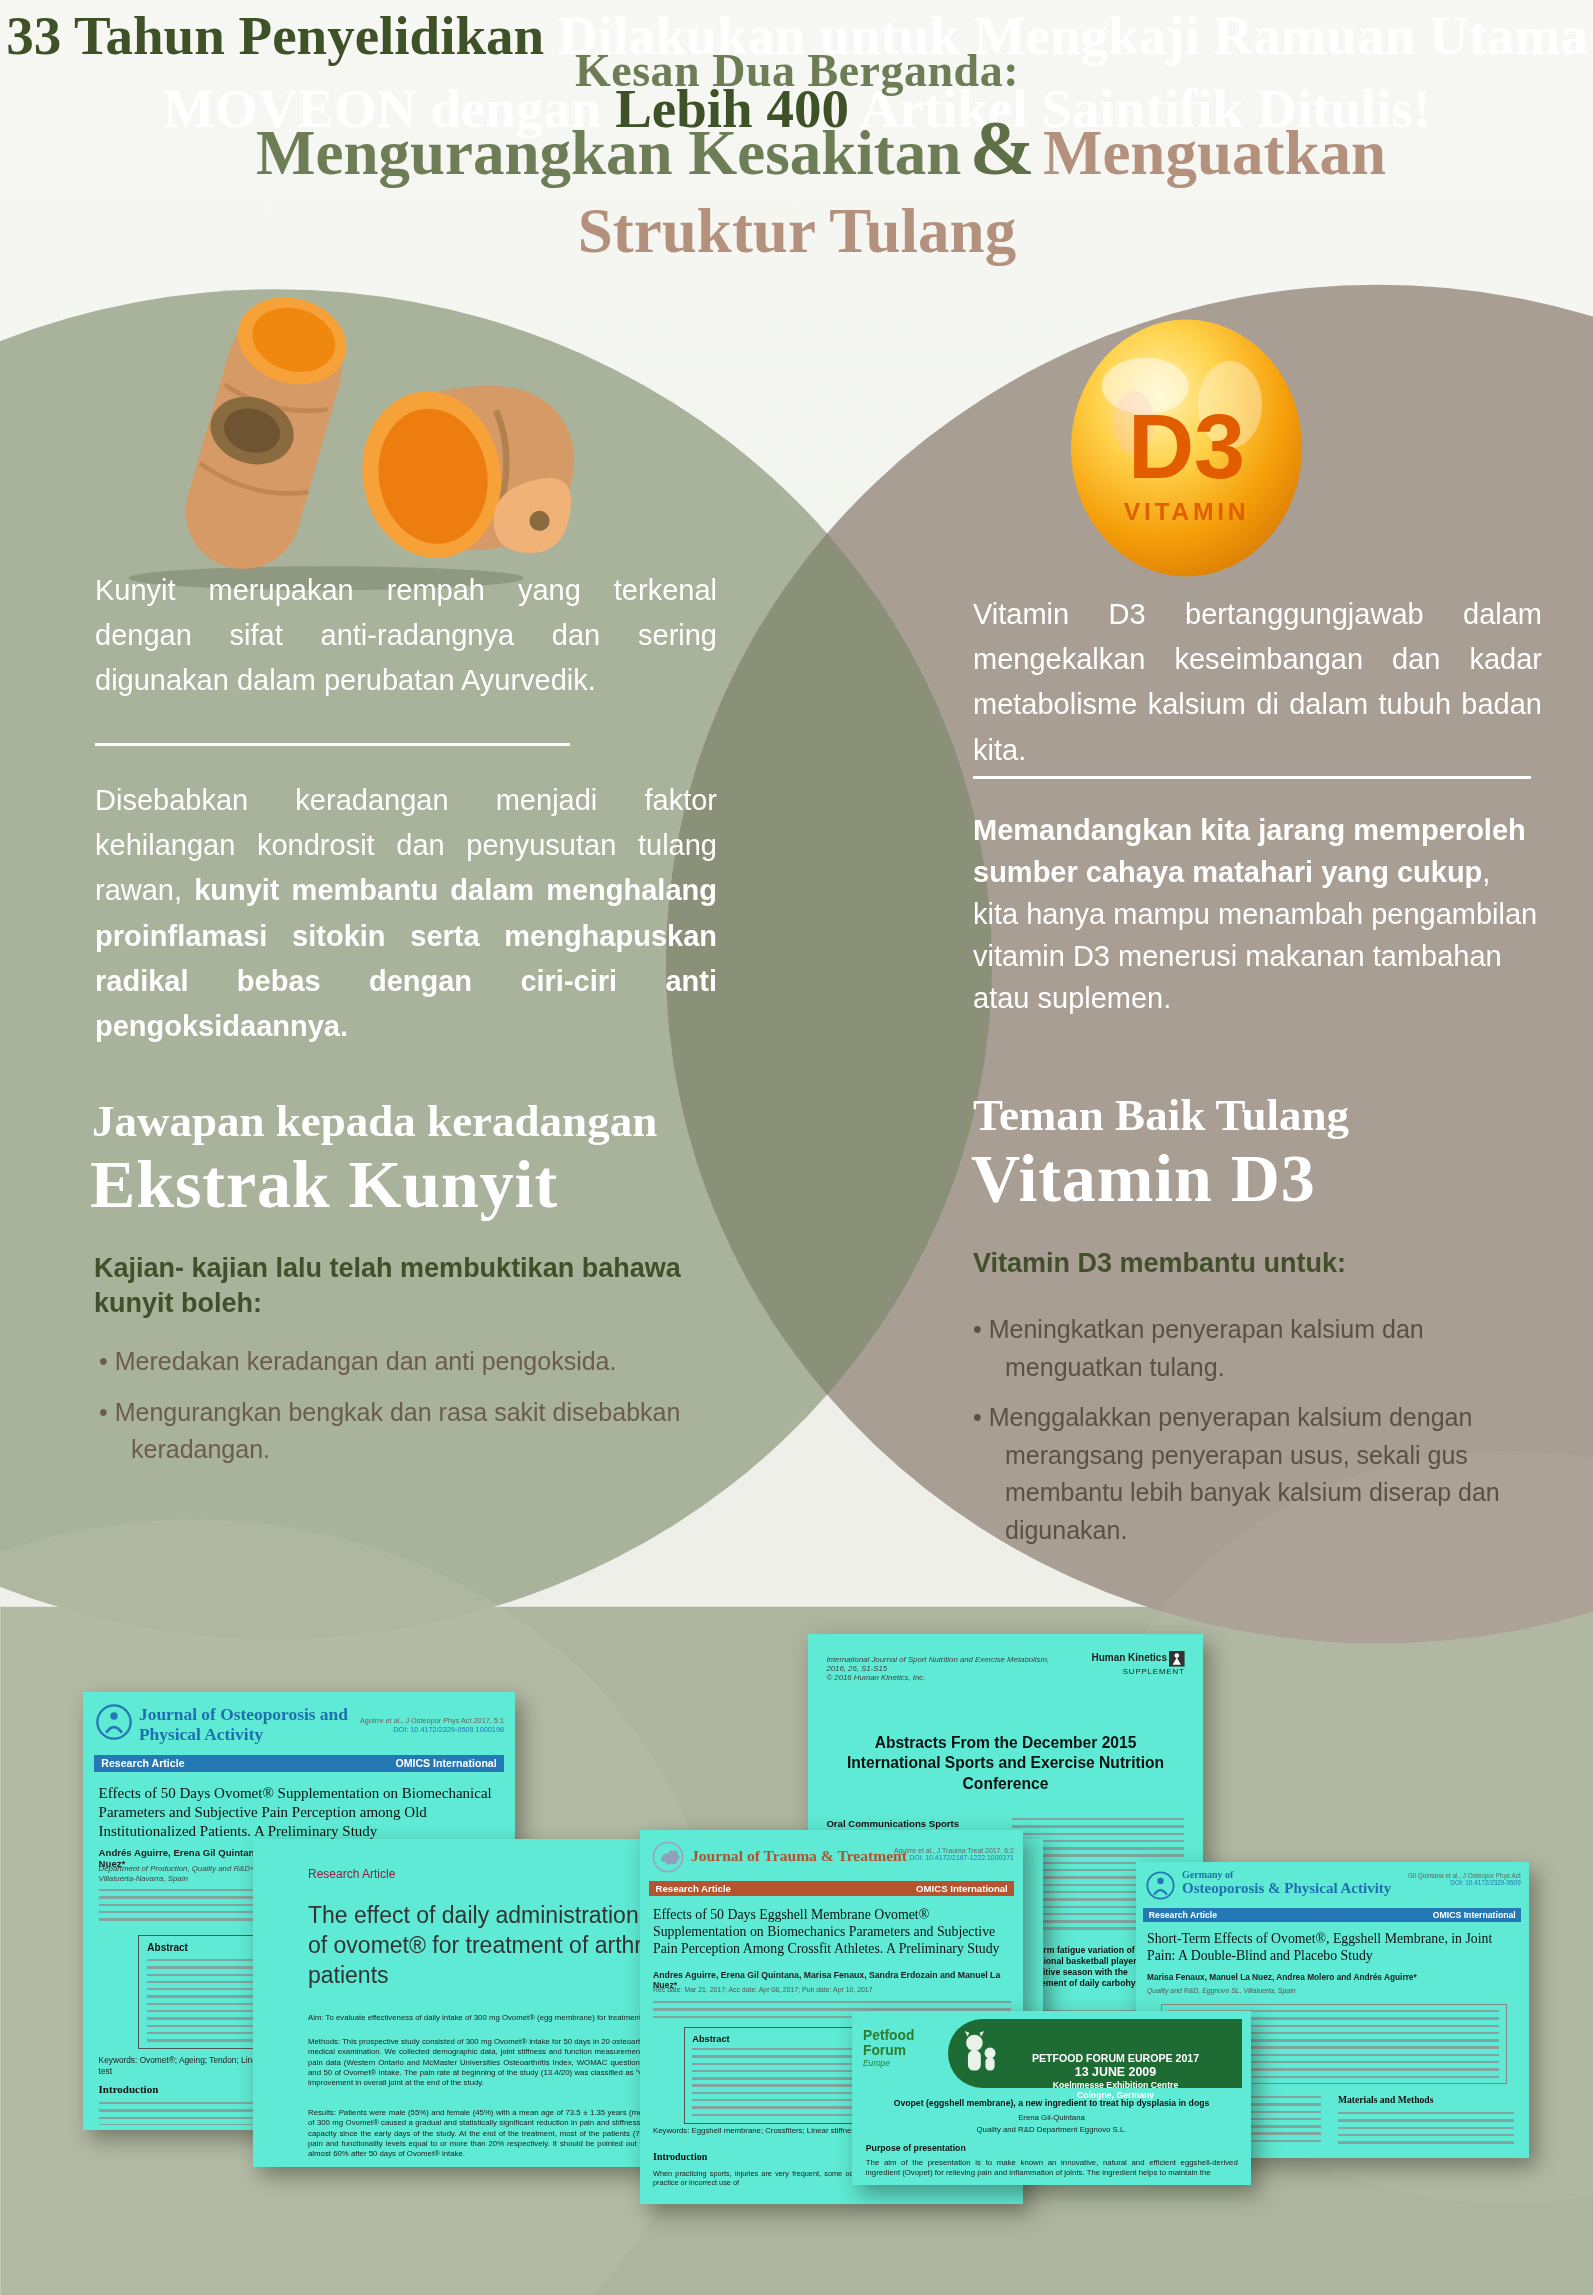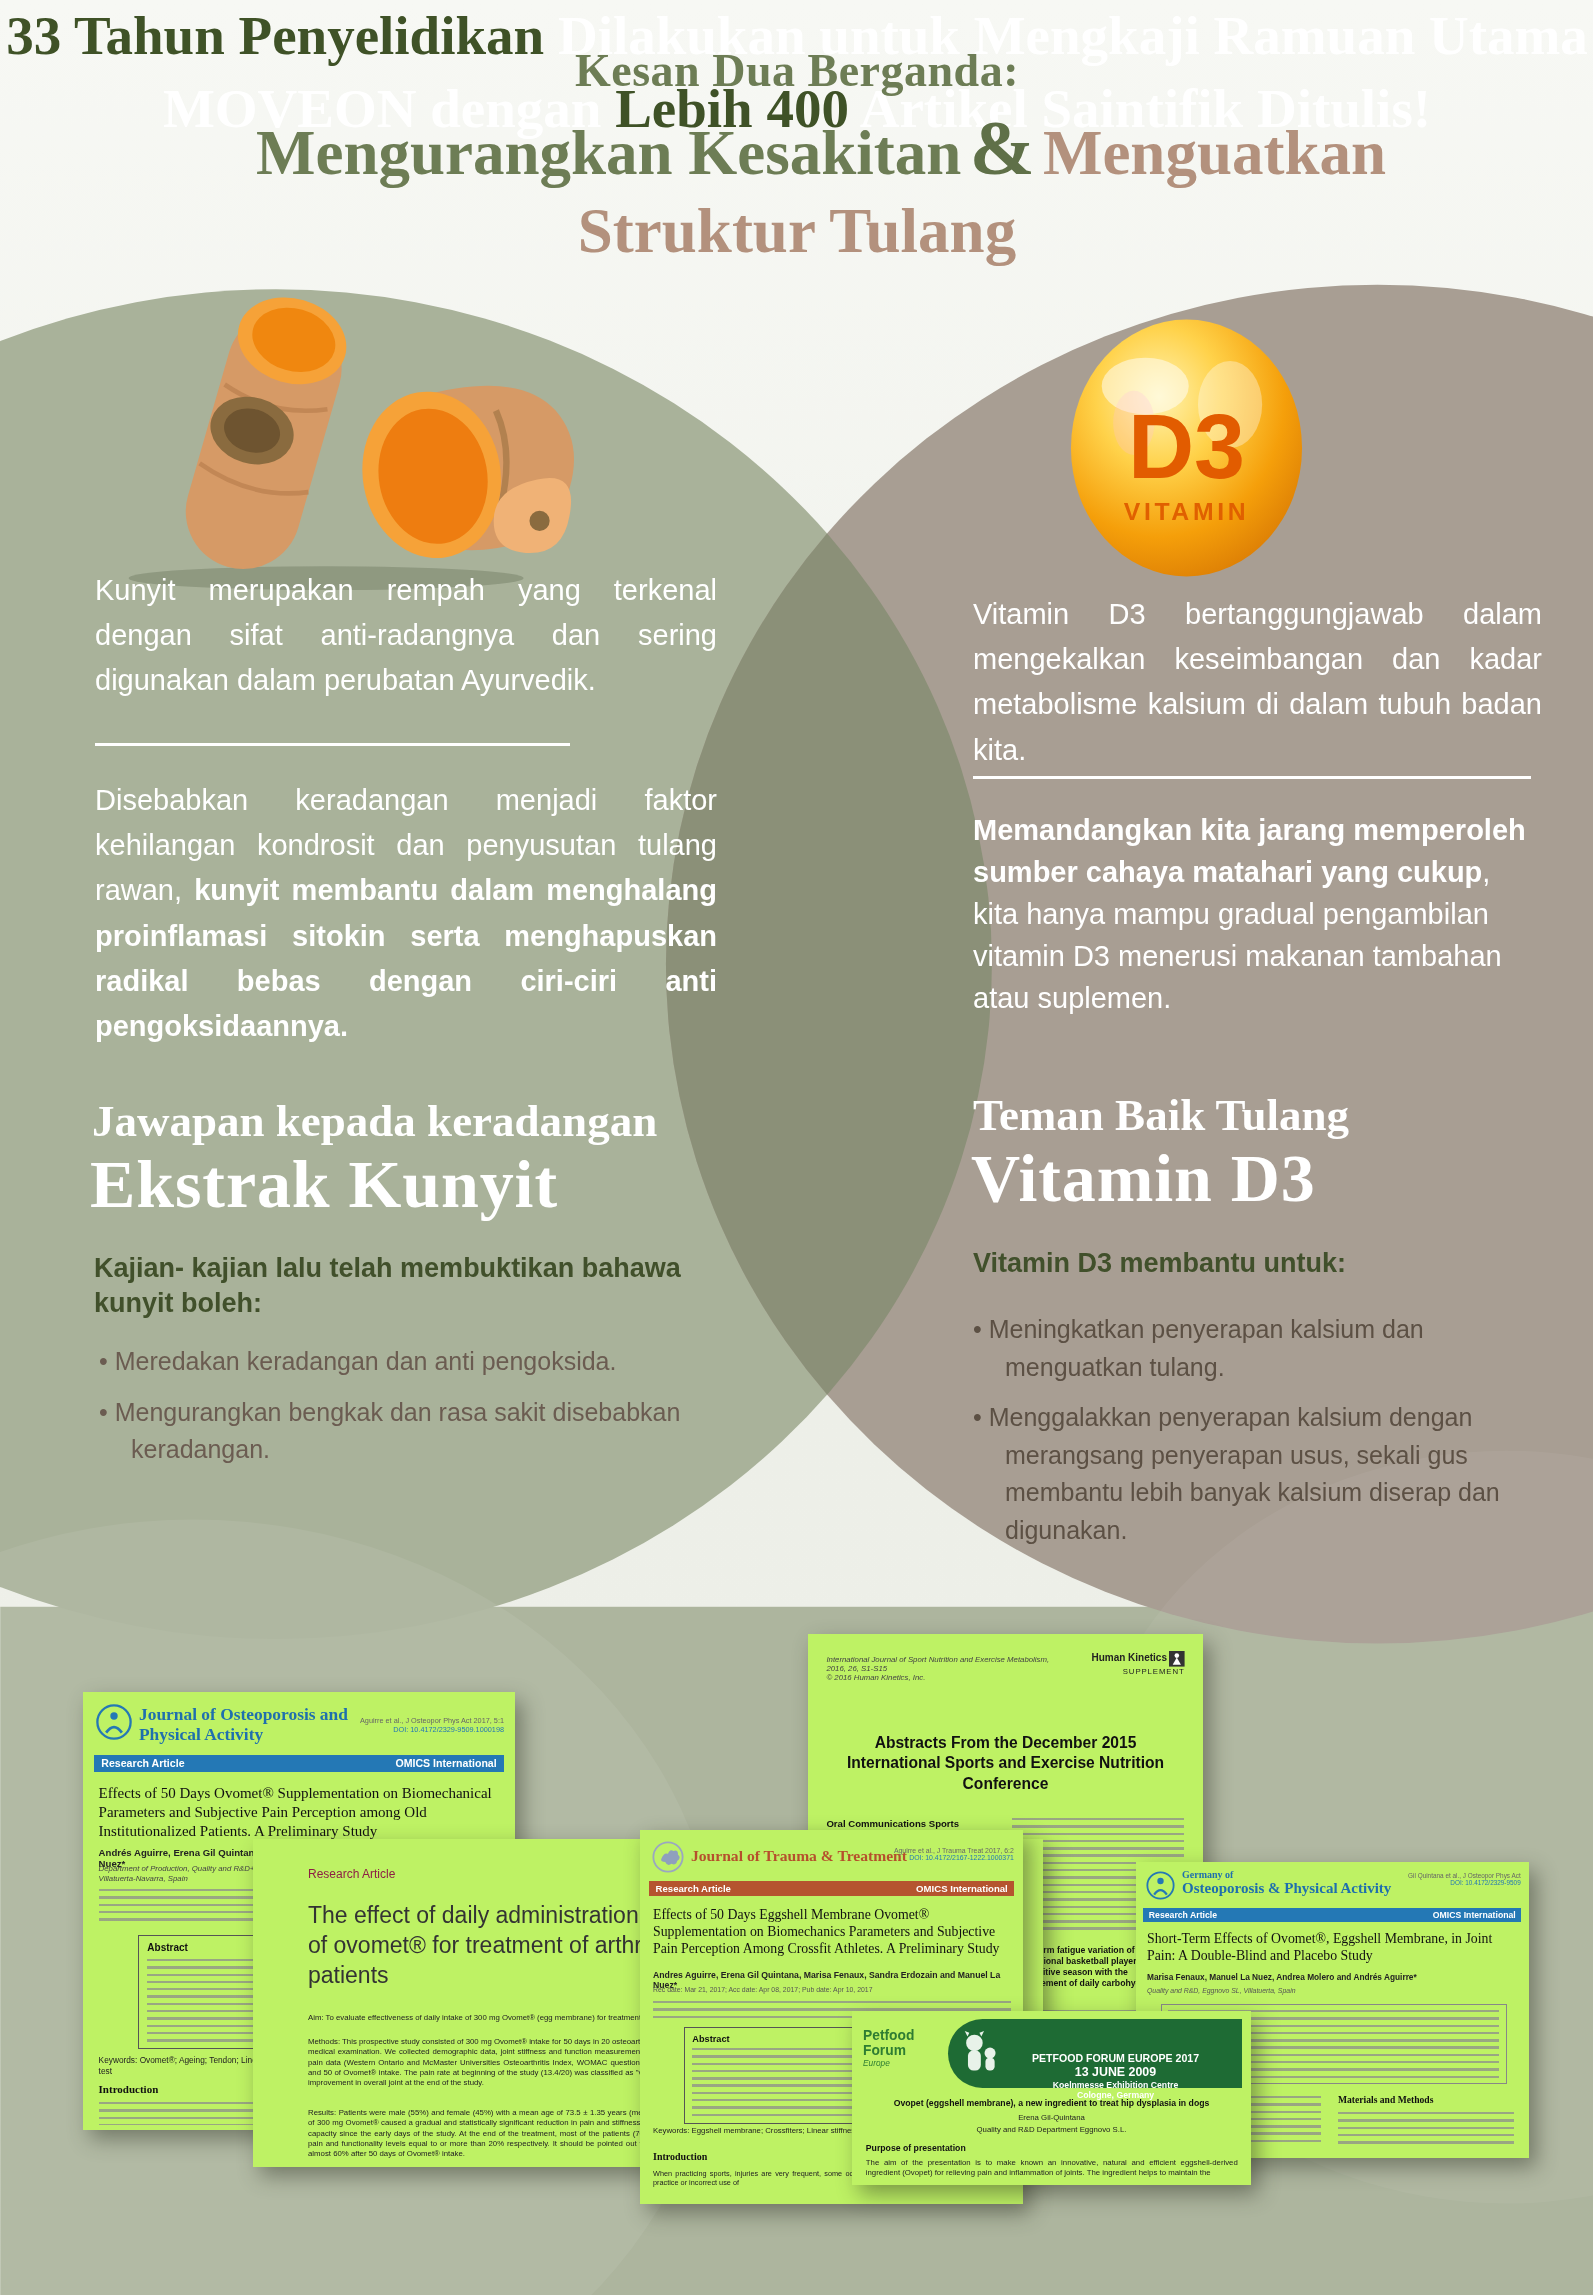--- a/index.html
+++ b/index.html
@@ -25,21 +25,21 @@
   .claim{font-size:27px;font-weight:700;color:#41502b;line-height:1.3;}
   .blist{font-size:25px;line-height:1.5;}
   .blist .bl{padding-left:32px;text-indent:-32px;margin-bottom:13px;}
   .blist .bl::before{content:"• ";}
   
   #headline{left:0;top:2181px;width:100%;text-align:center;z-index:1;
             font-size:55px;font-weight:700;line-height:1.32;}
   #headline .g{color:#3f5227;}
   #headline .w{color:#fff;}
   
-  .page{position:absolute;background:#bef264;box-shadow:7.3px 9.2px 20px rgba(40,45,30,.45);overflow:hidden;}
+  .page{position:absolute;background:#5eead4;box-shadow:7.3px 9.2px 20px rgba(40,45,30,.45);overflow:hidden;}
   .tl{background:repeating-linear-gradient(to bottom,#8d8d8d 0 2.3px,rgba(0,0,0,0) 2.3px 7.3px);opacity:.75;}
   .jbar{display:flex;justify-content:space-between;align-items:center;color:#fff;font-weight:700;}
 </style>
 </head>
 <body>
 
 <svg class="abs" style="left:0;top:0;z-index:0" width="1594" height="2973" viewBox="0 0 3471 6476">
   <defs>
     <clipPath id="cpL">
         <ellipse cx="600" cy="2100" rx="1560" ry="1470"></ellipse>
@@ -113,21 +113,21 @@
 <div class="abs ser h-big" style="left:90px;top:1145px;z-index:1">Ekstrak Kunyit</div>
 <div class="abs claim" style="left:94px;top:1251px;width:592px;z-index:1">Kajian- kajian lalu telah membuktikan bahawa kunyit boleh:</div>
 <div class="abs blist" style="left:99px;top:1343px;width:615px;color:#6b5c51;z-index:1">
   <div class="bl">Meredakan keradangan dan anti pengoksida.</div>
   <div class="bl">Mengurangkan bengkak dan rasa sakit disebabkan keradangan.</div>
 </div>
 
 <div class="abs body-txt just" style="left:973px;top:592px;width:569px;z-index:1">Vitamin D3 bertanggungjawab dalam mengekalkan keseimbangan dan kadar metabolisme kalsium di dalam tubuh badan kita.</div>
 <div class="abs divider" style="left:973px;top:776px;width:558px;z-index:1"></div>
 <div class="abs body-txt" style="left:973px;top:809px;width:569px;line-height:1.45;z-index:1">
-  <b>Memandangkan kita jarang memperoleh sumber cahaya matahari yang cukup</b><span>, kita hanya mampu gradual pengambilan vitamin D3 menerusi makanan tambahan atau suplemen.</span>
+  <b>Memandangkan kita jarang memperoleh sumber cahaya matahari yang cukup</b><span>, kita hanya mampu menambah pengambilan vitamin D3 menerusi makanan tambahan atau suplemen.</span>
 </div>
 <div class="abs ser h-small" style="left:973px;top:1089px;z-index:1">Teman Baik Tulang</div>
 <div class="abs ser h-big" style="left:971px;top:1139px;z-index:1">Vitamin D3</div>
 <div class="abs claim" style="left:973px;top:1246px;width:569px;z-index:1">Vitamin D3 membantu untuk:</div>
 <div class="abs blist" style="left:973px;top:1311px;width:574px;color:#5c5044;z-index:1">
   <div class="bl">Meningkatkan penyerapan kalsium dan menguatkan tulang.</div>
   <div class="bl">Menggalakkan penyerapan kalsium dengan merangsang penyerapan usus, sekali gus membantu lebih banyak kalsium diserap dan digunakan.</div>
 </div>
 
 <div class="page" style="left:808px;top:1634px;width:395px;height:498px;z-index:1;padding:0;">

